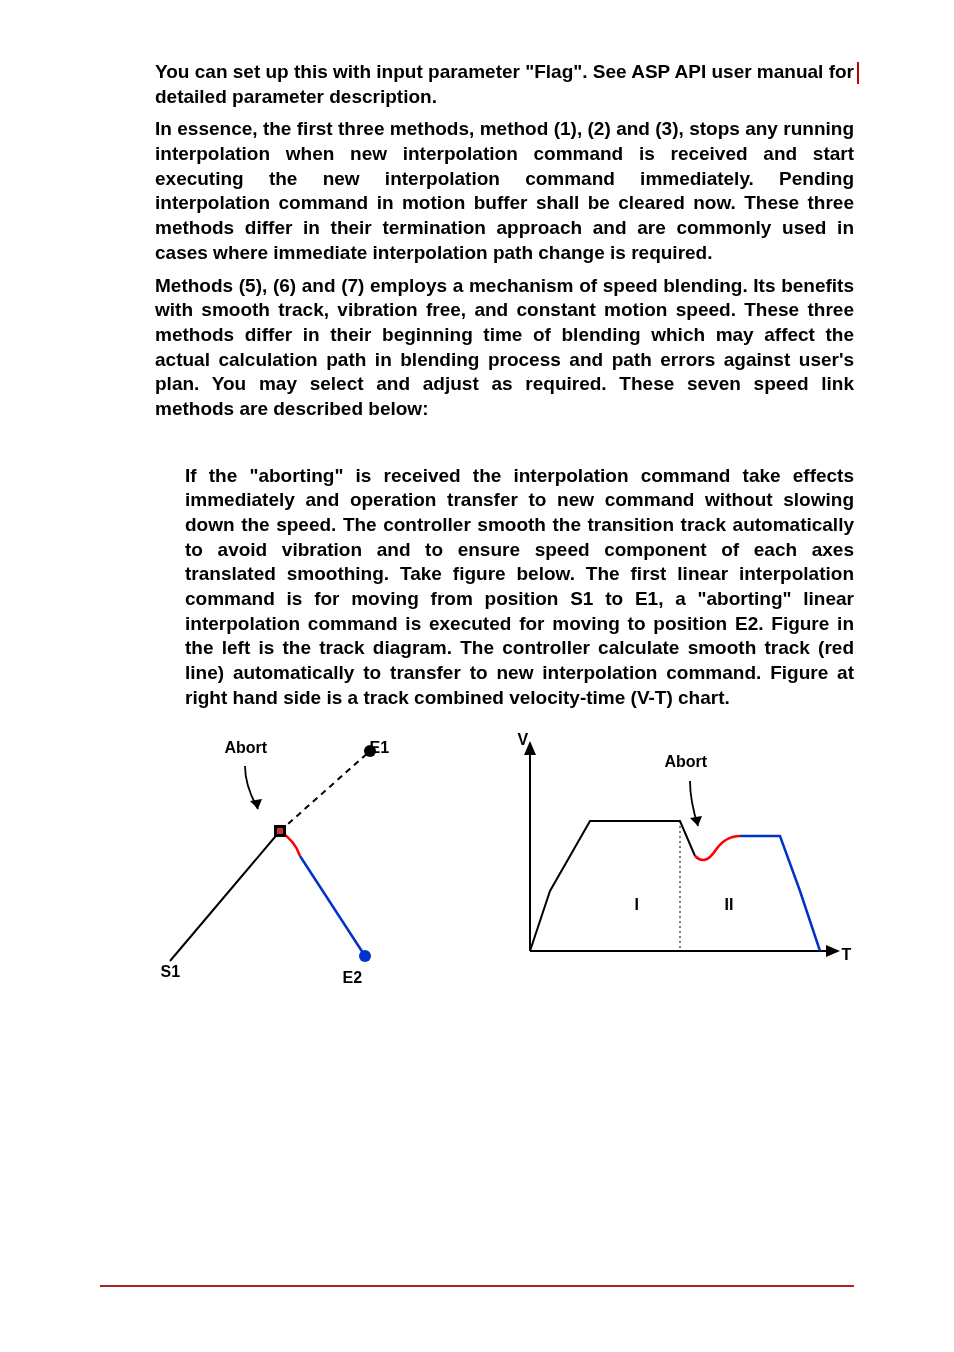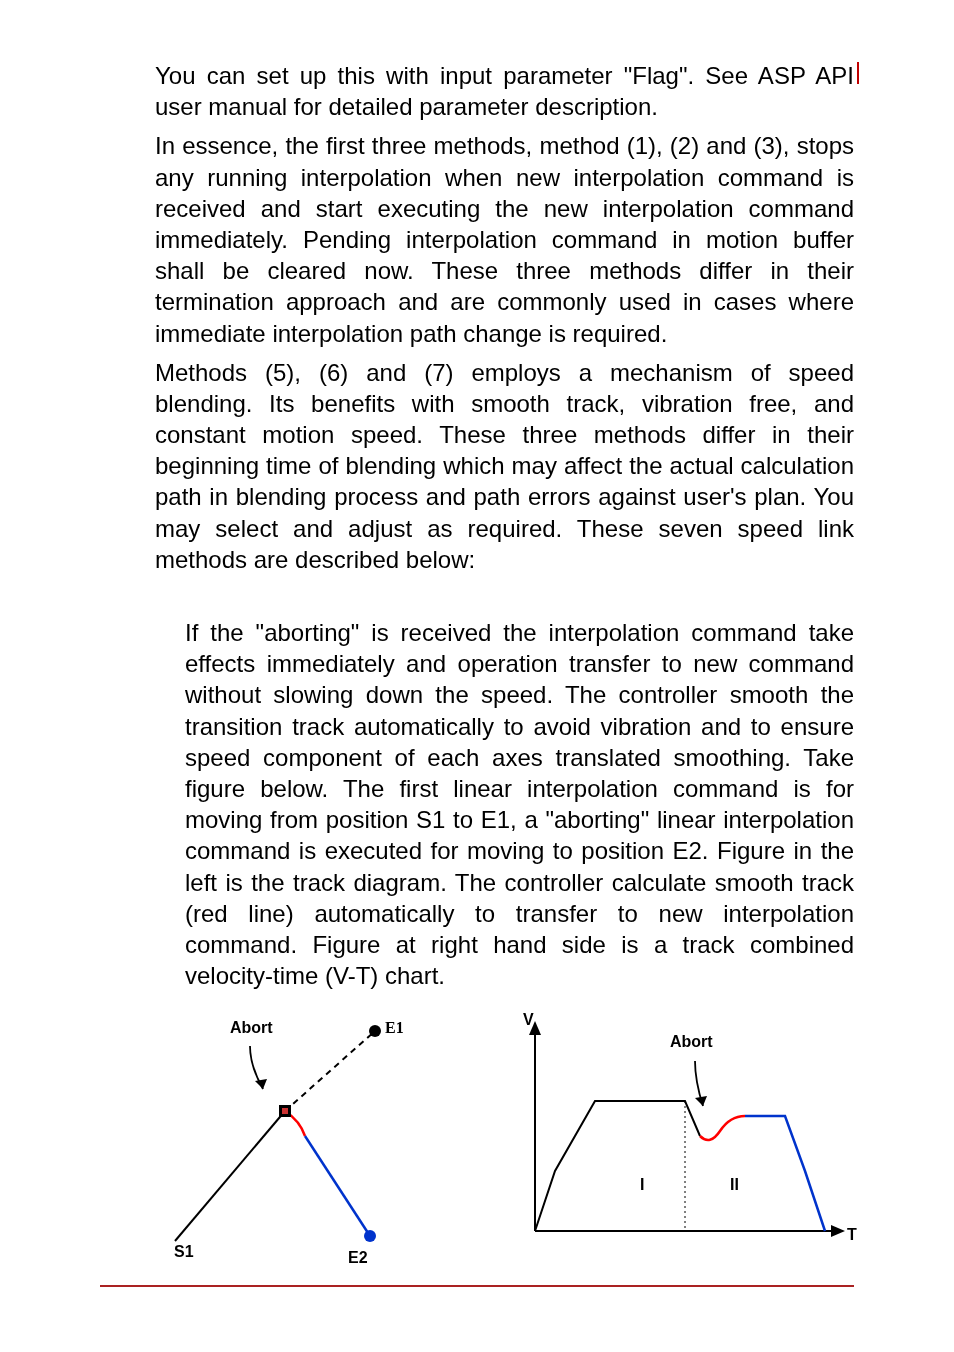--- a/index.html
+++ b/index.html
@@ -15,35 +15,36 @@
   }
   .cursor-mark {
     position: absolute;
     top: 62px;
     right: 95px;
     width: 2px;
     height: 22px;
     background: #c00000;
   }
   .para {
-    font-size: 24px;
+    font-size: 19px;
     line-height: 1.3;
     color: #000;
     margin-bottom: 8px;
     text-align: justify;
+    font-weight: bold;
   }
   .para-indent {
     padding-left: 30px;
   }
   .section {
     margin-top: 42px;
   }
   .diagram-row {
     display: flex;
-    justify-content: space-between;
+    justify-content: center;
     margin-top: 20px;
     padding-left: 0;
     gap: 20px;
   }
   .diagram-left {
     position: relative;
     width: 330px;
     height: 260px;
   }
   .diagram-right {
@@ -100,22 +101,22 @@
           <rect x="127" y="97" width="6" height="6" fill="#cc3333"></rect>
 
           <circle cx="220" cy="20" r="6" fill="#000"></circle>
 
           <circle cx="215" cy="225" r="6" fill="#0033cc"></circle>
 
           <path d="M 95 35 Q 95 55 108 78" stroke="#000" stroke-width="1.8" fill="none"></path>
           <polygon points="108,78 100,70 112,68" fill="#000"></polygon>
         </svg>
         <span class="dlabel" style="left:75px; top:8px;">Abort</span>
-        <span class="dlabel" style="left:230px; top:8px;font-family:Liberation Serif, serif;">E1</span>
-        <span class="dlabel" style="left:19px; top:232px;">S1</span>
+        <span class="dlabel" style="left:220px; top:8px;">E1</span>
+        <span class="dlabel" style="left:11px; top:232px;">S1</span>
         <span class="dlabel" style="left:193px; top:238px;">E2</span>
       </div>
 
       <div class="diagram-right">
         <svg width="360" height="260" viewBox="0 0 360 260">
 
           <line x1="30" y1="220" x2="30" y2="20" stroke="#000" stroke-width="2"></line>
           <polygon points="30,10 24,24 36,24" fill="#000"></polygon>
 
           <line x1="30" y1="220" x2="330" y2="220" stroke="#000" stroke-width="2"></line>

